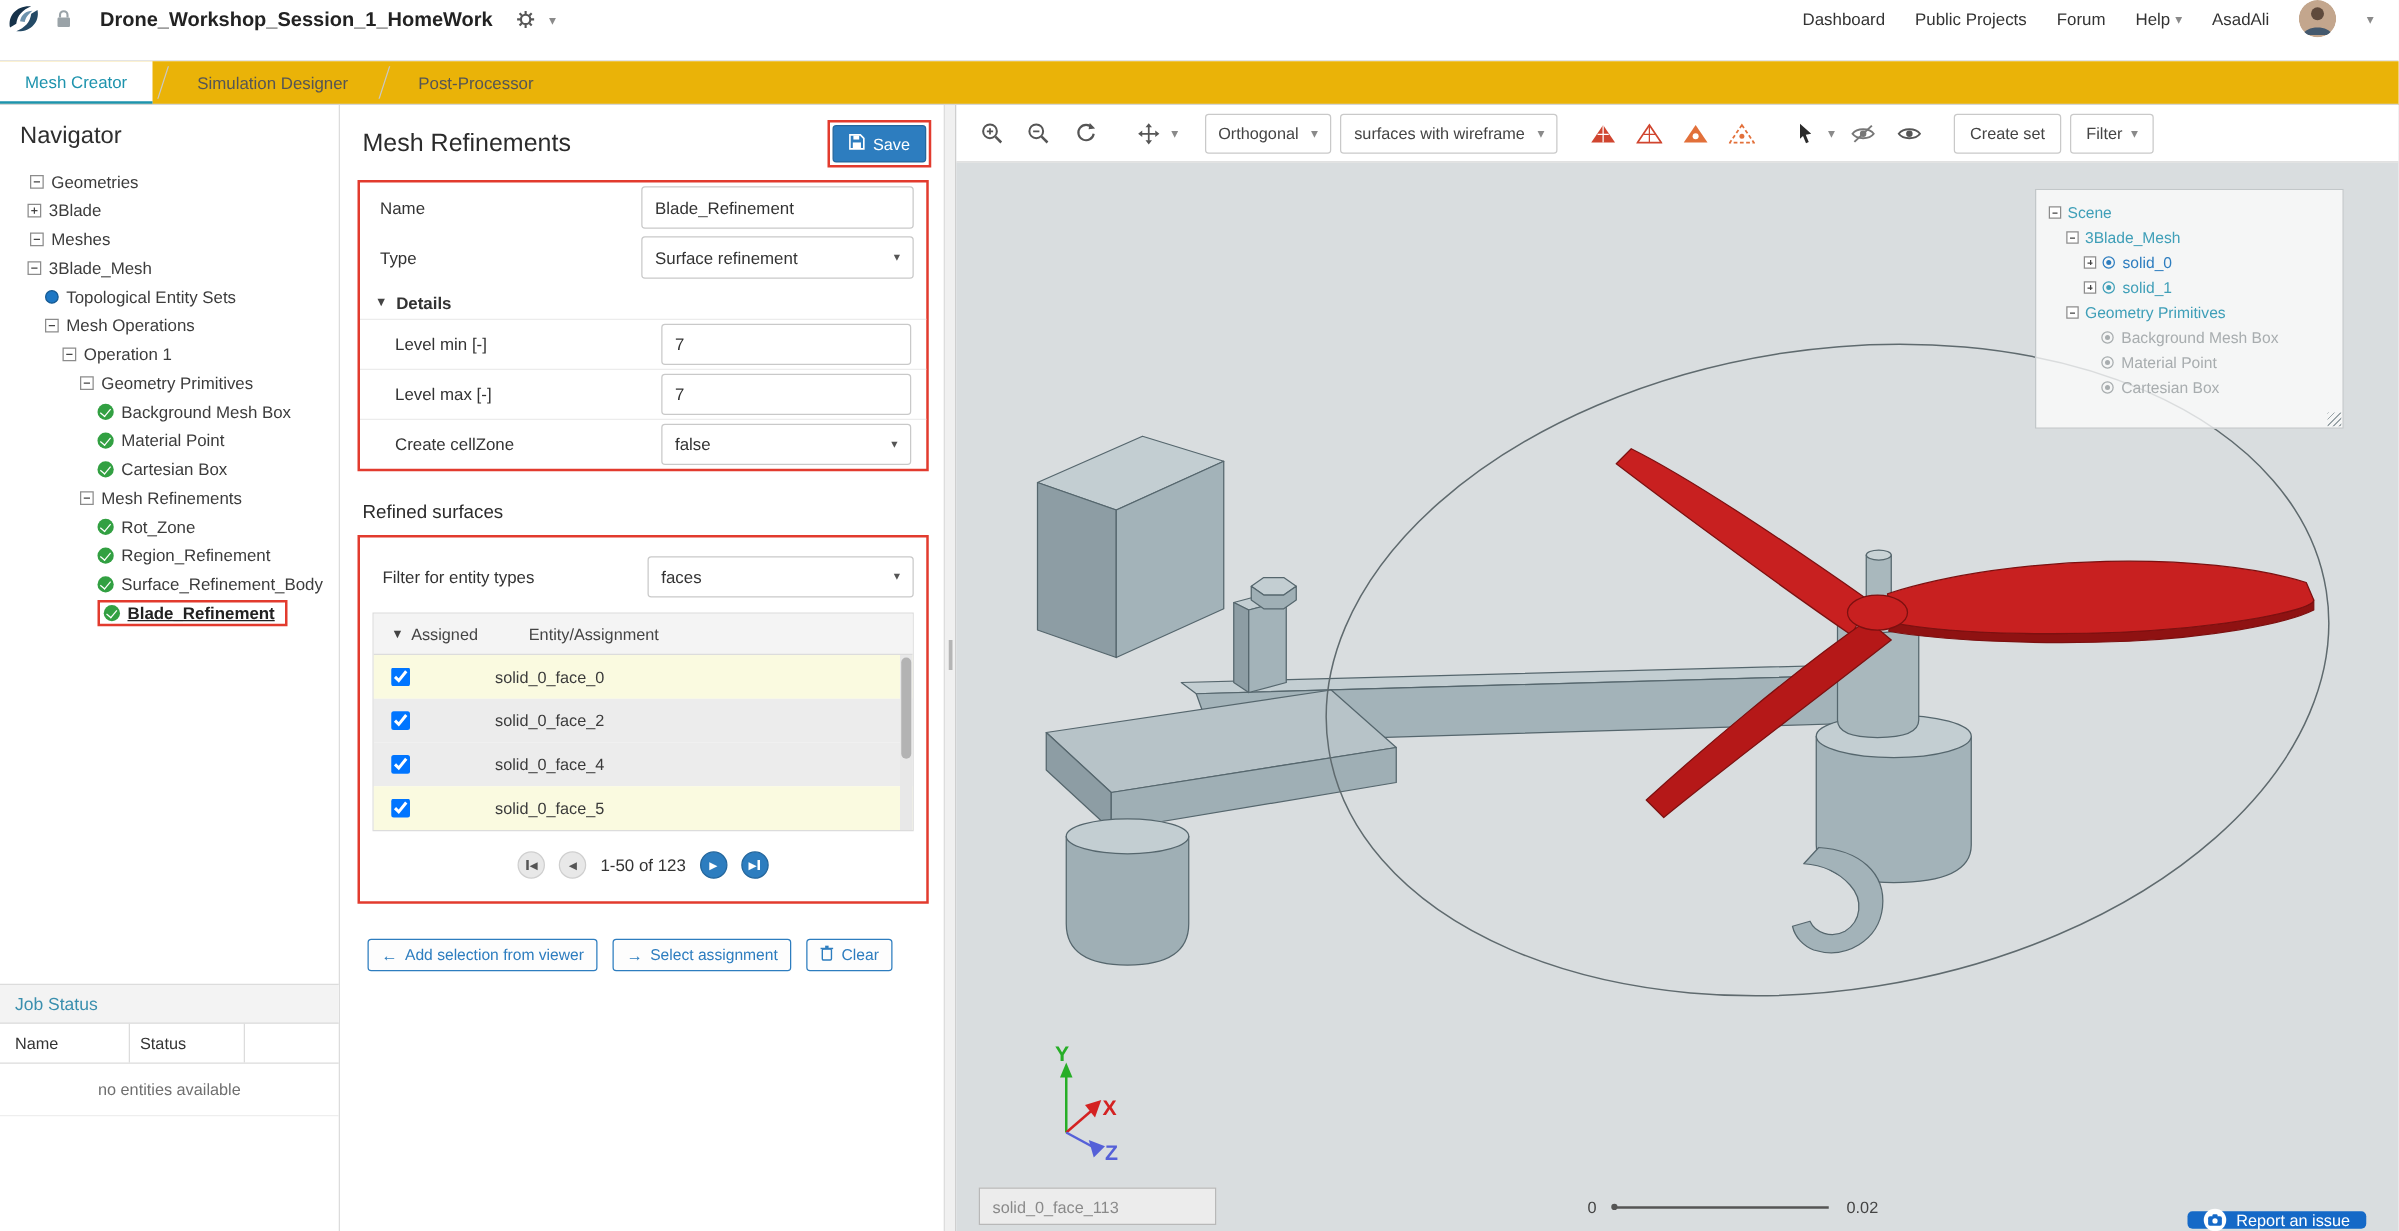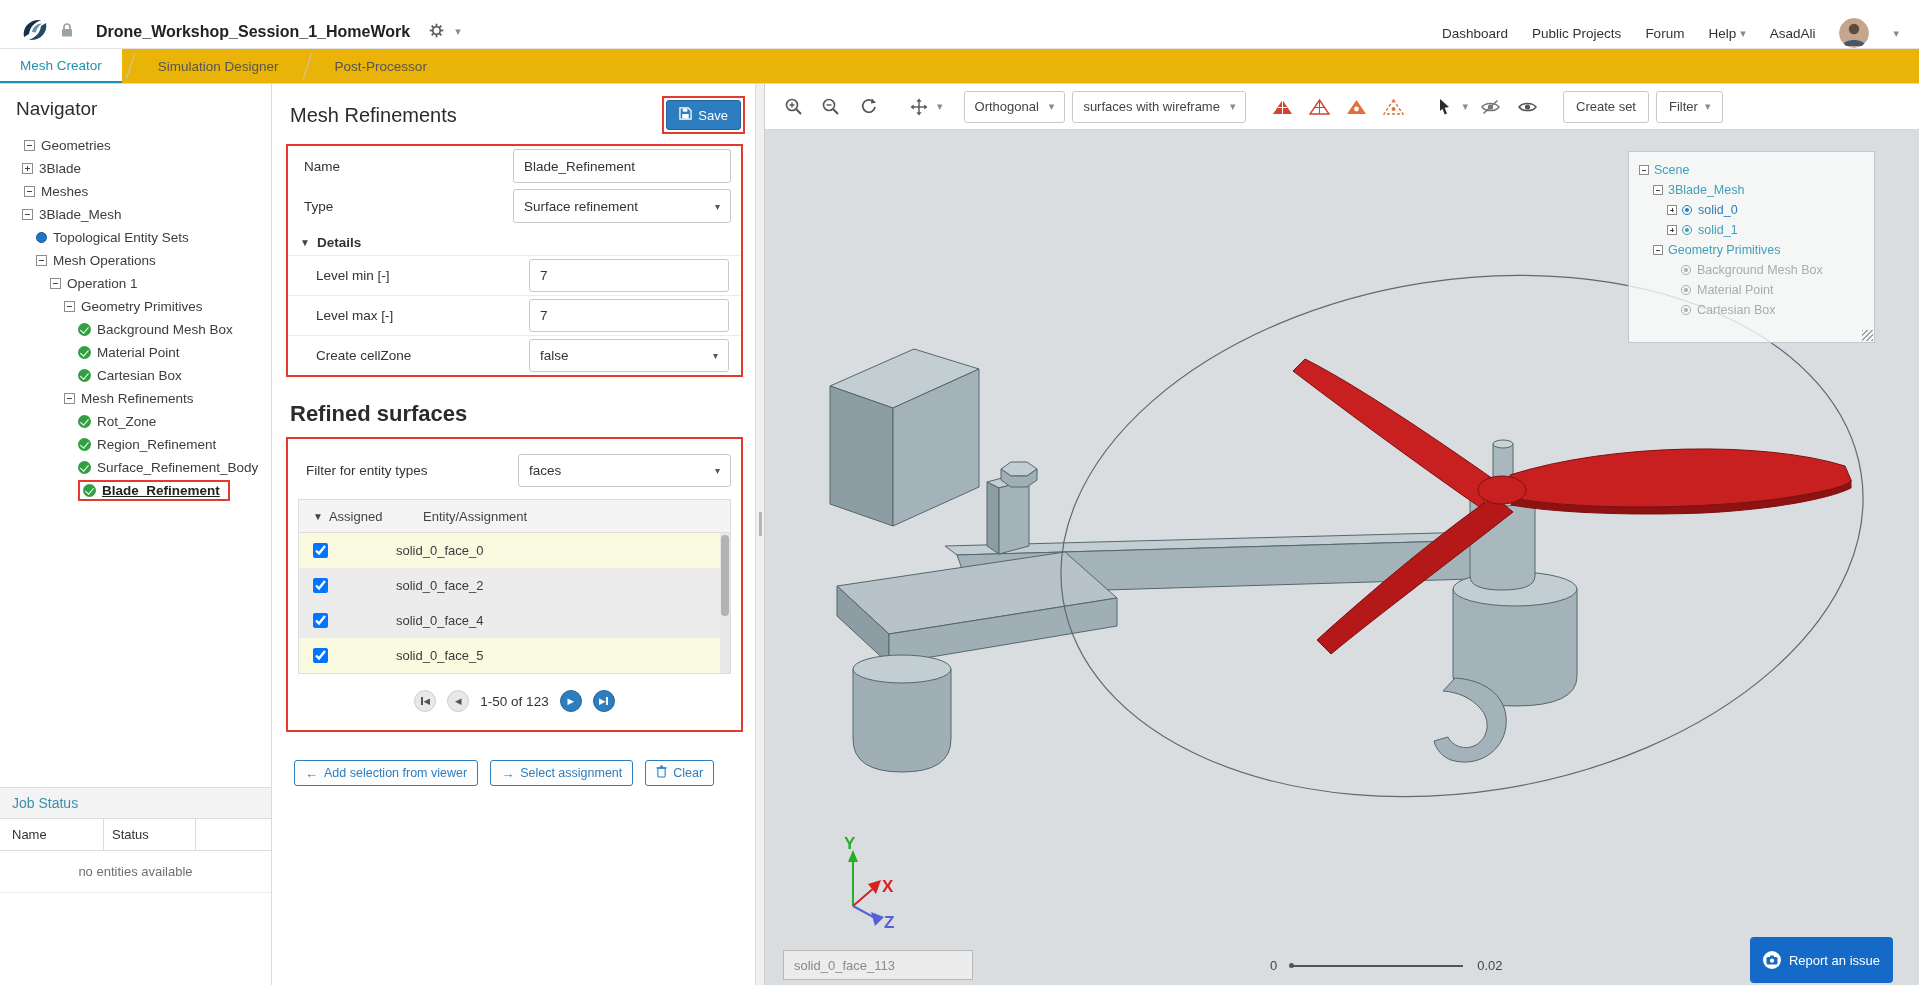--- a/index.html
+++ b/index.html
@@ -1,20 +1,20 @@
 <!DOCTYPE html>
 <html><head>
 <meta charset="utf-8">
 <style>
   *{box-sizing:border-box;margin:0;padding:0}
   html,body{width:1919px;height:985px;overflow:hidden}
   body{font-family:"Liberation Sans","DejaVu Sans",sans-serif;font-size:13px;color:#333;background:#fff}
 
   
-  .topbar{height:49px;display:flex;align-items:flex-end;justify-content:space-between;padding:0 20px 0 20px;background:#fff;border-bottom:1px solid #e4e4e4}
+  .topbar{height:49px;display:flex;align-items:flex-start;justify-content:space-between;padding:0 20px 0 4px;background:#fff;border-bottom:1px solid #e4e4e4}
   .tb-left{display:flex;align-items:center;gap:10px}
   .project-title{font-size:16px;font-weight:bold;color:#222;margin:0 8px 0 12px}
   .tb-right{display:flex;align-items:center;gap:24px;font-size:13.5px;color:#333}
   .tb-link{cursor:pointer;display:flex;align-items:center;gap:4px}
   .chev{color:#8a8a8a;font-size:11px}
   .avatar{width:30px;height:30px;border-radius:50%;overflow:hidden;display:inline-block;flex:none}
 
   
   .tabbar{height:35px;background:#eab308;border-bottom:1px solid #d6d6d6;display:flex;align-items:stretch}
   .tab{padding:0 20px;display:flex;align-items:center;font-size:13.5px;color:#555;cursor:pointer}
@@ -58,21 +58,21 @@
   .red-box{border:2px solid #e23b2e;margin:0 12px 0 14px;background:#fff}
   .form-row{display:flex;align-items:center;justify-content:space-between;min-height:40px;padding:3px 10px 3px 16px}
   .form-label{font-size:13.5px;color:#333}
   .inp{width:218px;height:34px;border:1px solid #c9c9c9;border-radius:3px;padding:0 10px;font-size:13.5px;color:#333;background:#fff}
   .selbox{width:218px;height:34px;border:1px solid #c9c9c9;border-radius:3px;background:#fff;display:flex;align-items:center;justify-content:space-between;padding:0 10px;font-size:13.5px;color:#333;cursor:pointer}
   .selbox .arrow{color:#555;font-size:10px}
   .details-head{display:flex;align-items:center;gap:7px;padding:9px 0 5px 12px;font-size:13.5px;font-weight:bold;color:#333}
   .tri{font-size:10px;color:#444}
   .detail-row{display:flex;align-items:center;justify-content:space-between;min-height:40px;padding:3px 12px 3px 28px;border-top:1px solid #ececec}
   .detail-row .inp,.detail-row .selbox{width:200px;height:33px}
-  .rs-title{font-size:22px;font-weight:700;color:#2b2b2b;margin:24px 0 10px 18px}
+  .rs-title{font-size:15px;font-weight:400;color:#2b2b2b;margin:24px 0 10px 18px}
   .rs-inner{padding:10px}
   .filter-row{display:flex;align-items:center;justify-content:space-between;min-height:42px;padding:0 0 0 8px}
   .filter-row .selbox{width:213px;height:33px}
   .table{border:1px solid #dcdcdc;margin-top:8px;position:relative}
   .thead{display:flex;align-items:center;height:33px;background:#f4f4f4;border-bottom:1px solid #dcdcdc;font-size:13px;color:#444}
   .th-assigned{display:flex;align-items:center;gap:6px;padding-left:14px;width:124px}
   .trow{display:flex;align-items:center;height:35px;font-size:13px;color:#3b3b3b}
   .trow input{width:15px;height:15px;margin-left:14px;cursor:pointer}
   .trow .tname{margin-left:68px}
   .bg-y{background:#fafae0}.bg-g{background:#ececec}.bg-w{background:#fbfbfb}
@@ -116,21 +116,21 @@
 
   .axis-label{position:absolute;font-size:17px;font-weight:bold;z-index:5}
   .ax-y{left:79px;top:750px;color:#27ae27}
   .ax-x{left:117px;top:793px;color:#d42222}
   .ax-z{left:119px;top:829px;color:#5560d8}
 
   .hoverlabel{position:absolute;left:18px;top:866px;width:190px;height:30px;background:#ececec;border:1px solid #b8b8b8;color:#8a8a8a;font-size:13px;display:flex;align-items:center;padding-left:10px;z-index:5}
   .scalebar{position:absolute;left:505px;top:874px;display:flex;align-items:center;gap:14px;color:#444;font-size:13px;z-index:5}
   .scaleline{width:172px;height:0;border-top:2px solid #555;position:relative}
   .scaleline::before{content:'';position:absolute;left:-2px;top:-4px;width:5px;height:5px;border-radius:50%;background:#555}
-  .reportbtn{position:absolute;right:26px;bottom:6px;background:#1569c7;color:#fff;border-radius:4px;height:46px;display:flex;align-items:center;gap:8px;padding:0 13px;font-size:13px;z-index:6;cursor:pointer;border:none}
+  .reportbtn{position:absolute;right:26px;bottom:6px;background:#1569c7;color:#fff;border-radius:4px;height:14px;display:flex;align-items:center;gap:8px;padding:0 13px;font-size:13px;z-index:6;cursor:pointer;border:none}
   .cam-circle{width:18px;height:18px;border-radius:50%;background:#fff;display:flex;align-items:center;justify-content:center}
 </style>
 </head>
 <body>
 
 <div class="topbar">
   <div class="tb-left">
     <span>
       <svg width="30" height="30" viewBox="0 0 30 30">
         <path d="M4 22 C2 12 10 4 21 5 C14 8 10 12 9 19 Z" fill="#16324a"></path>

